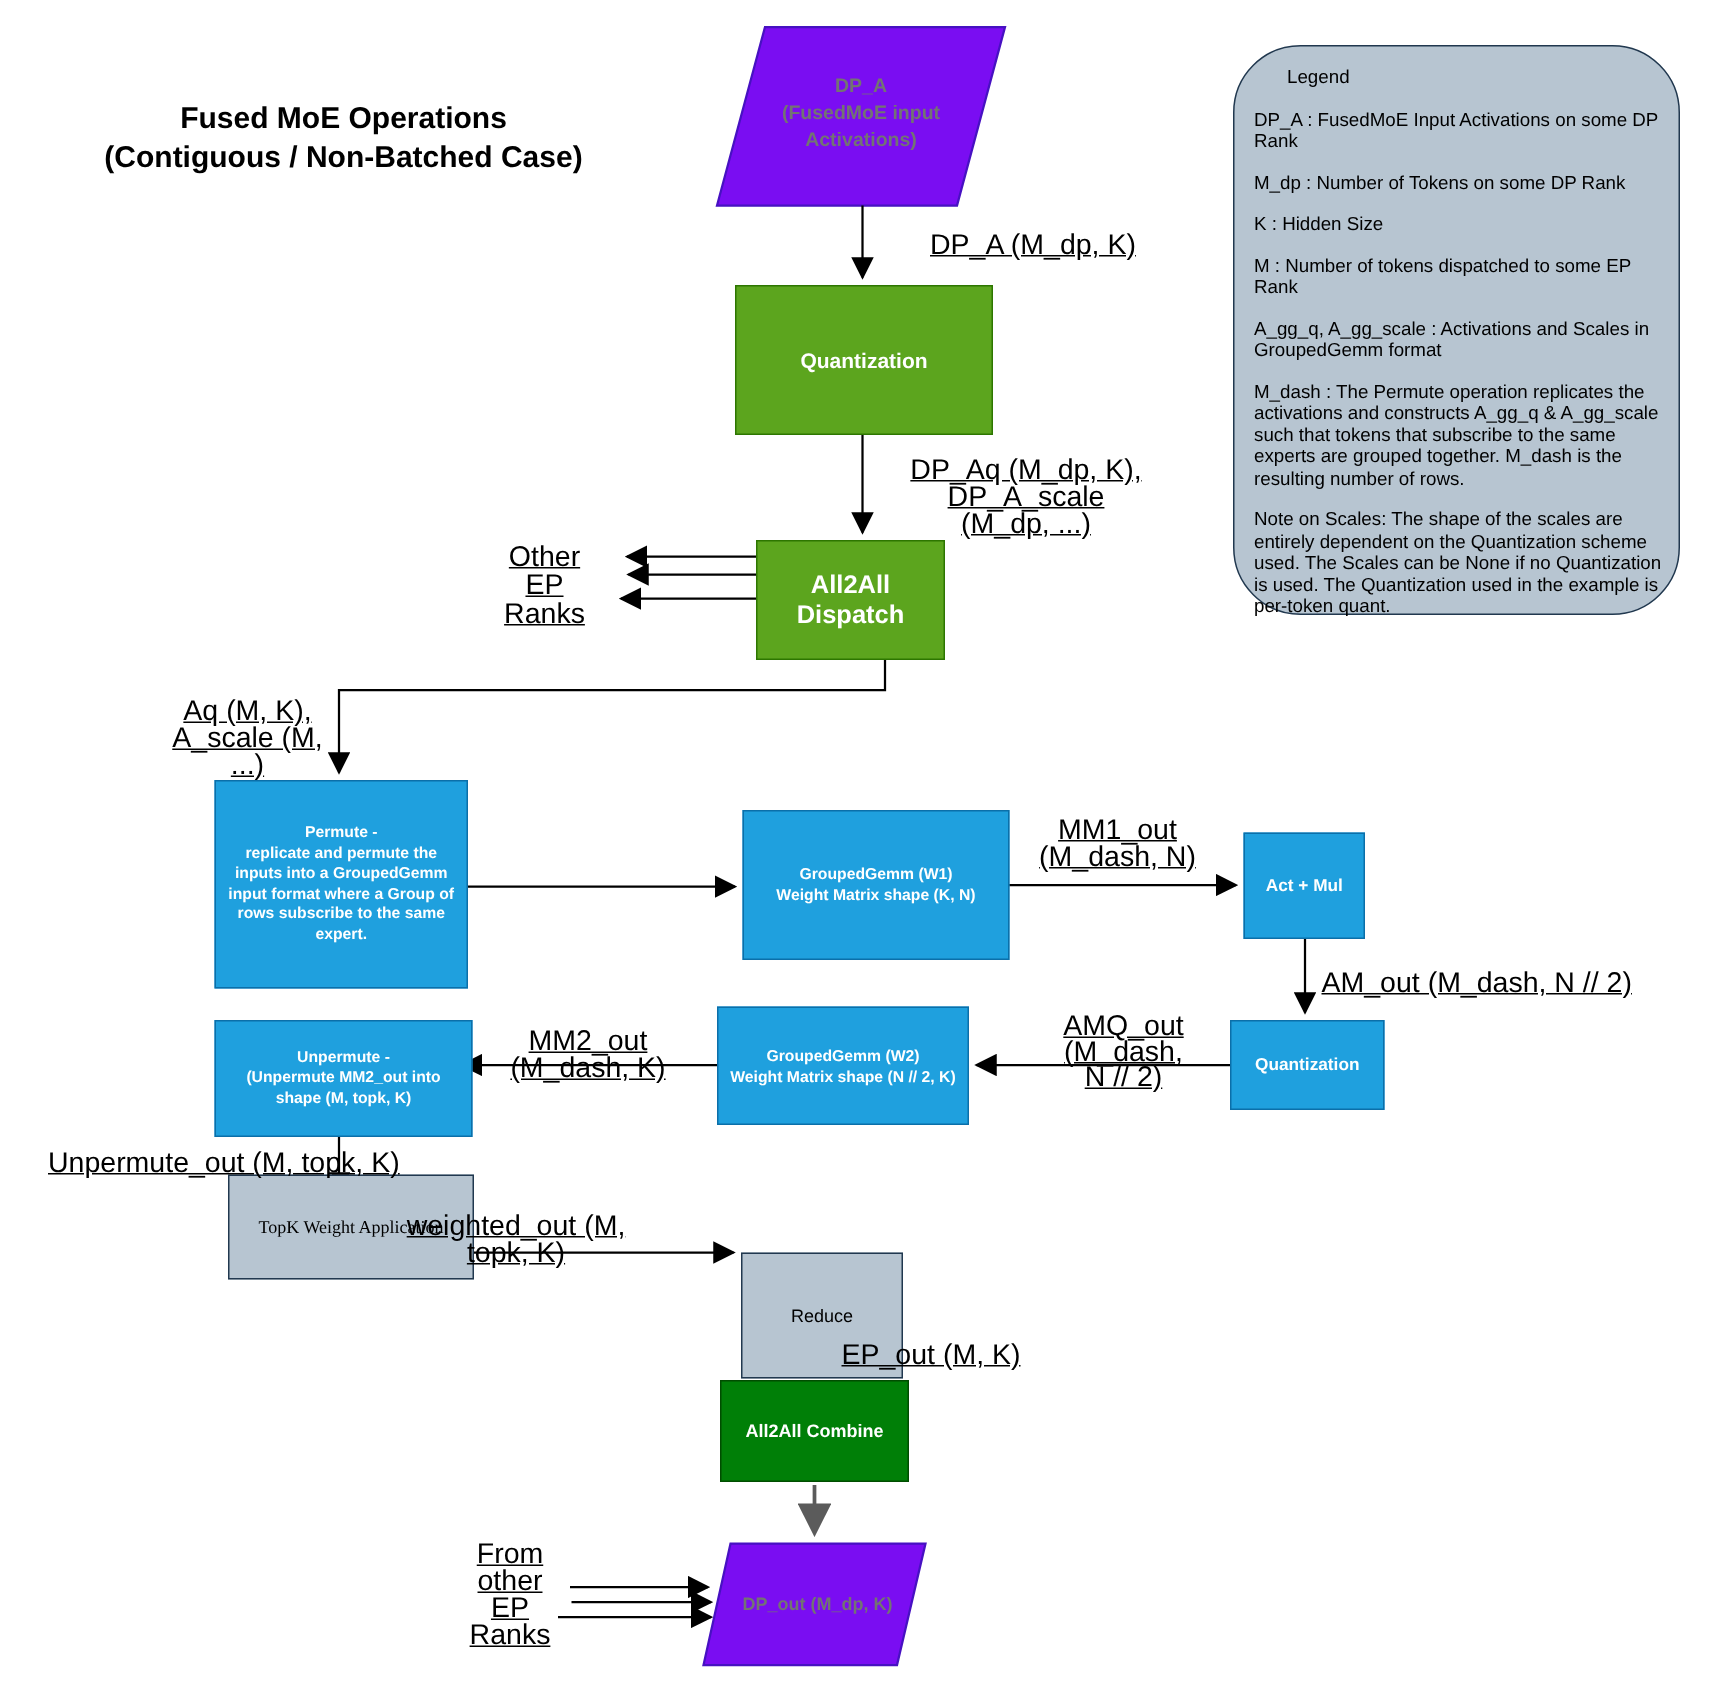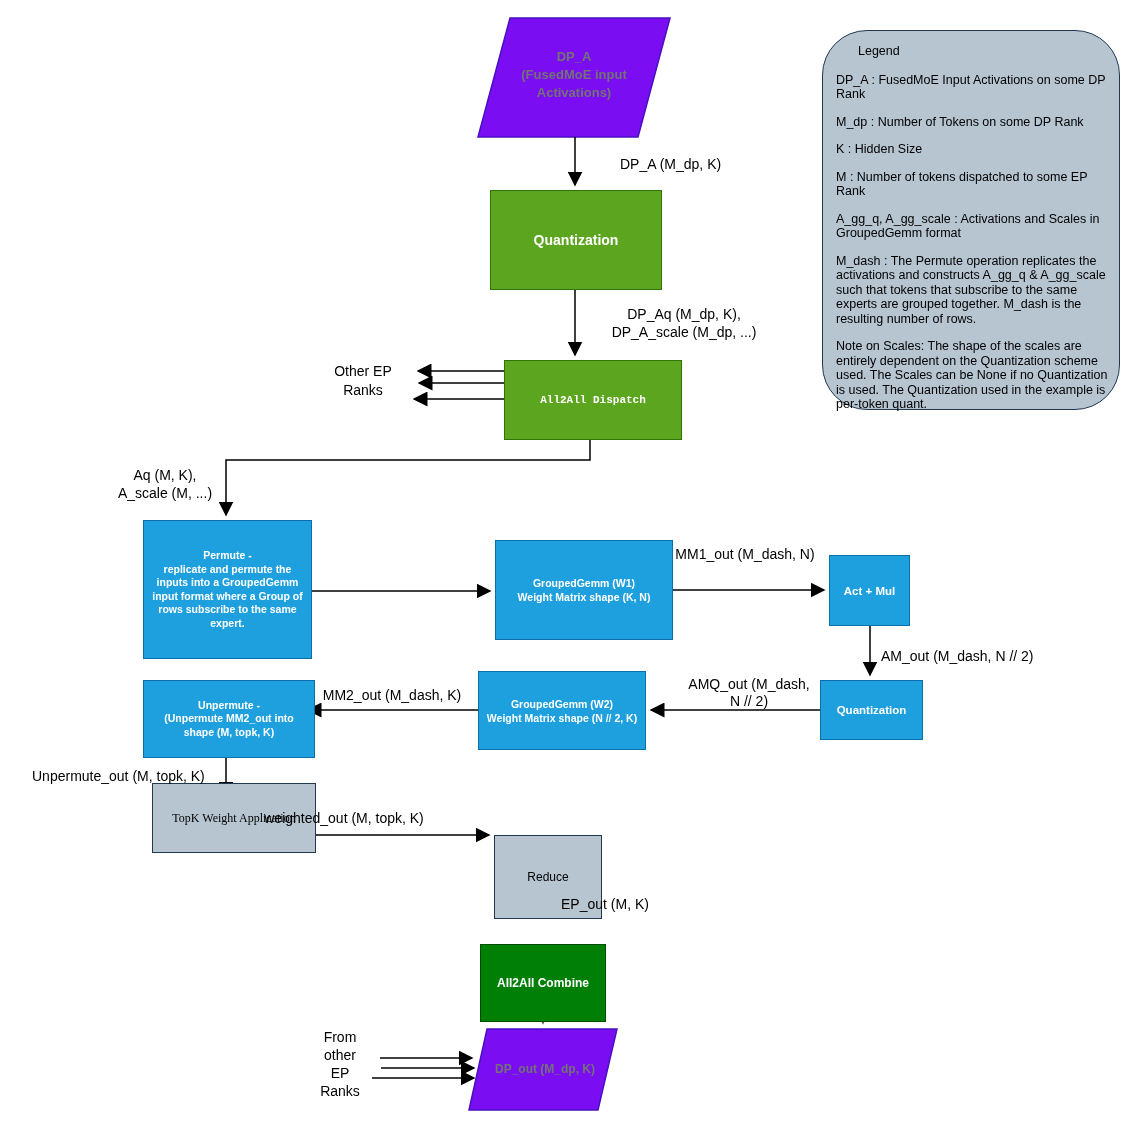--- a/index.html
+++ b/index.html
@@ -20,22 +20,23 @@
   }
   .green{background:#5CA51E;border:1px solid #2D7600;color:#fff;font-weight:bold;}
   .darkgreen{background:#007F07;border:1px solid #004D00;color:#fff;font-weight:bold;}
   .blue{background:#1FA0DE;border:1px solid #0B6FA9;color:#fff;font-weight:bold;}
   .grayb{background:#B7C5D1;border:1px solid #21384F;color:#000;}
   .ptext{
     position:absolute;z-index:3;color:#737373;font-weight:bold;
     text-align:center;white-space:pre-line;
   }
   .elabel{
-    position:absolute;z-index:3;font-size:14px;line-height:18px;
+    position:absolute;z-index:3;font-size:19px;line-height:18px;
     white-space:pre-line;
+    text-decoration:underline;
   }
   .center{text-align:center;}
   #title{
     position:absolute;left:54px;top:66px;width:350px;z-index:3;
     font-size:20px;font-weight:bold;line-height:26px;text-align:center;
   }
   #legend{
     position:absolute;left:822px;top:30px;width:298px;height:380px;z-index:2;
     background:#B7C5D1;border:1.5px solid #21384F;border-radius:45px;
     box-sizing:border-box;padding:13px 10px 0 13px;
@@ -80,24 +81,26 @@
       <path d="M381,1068 L474,1068" marker-end="url(#arr)"></path>
       <path d="M372,1078 L474,1078" marker-end="url(#arr)"></path>
     </g>
 
     <g stroke="#5B5B5B" stroke-width="2.5" fill="none">
       <path d="M547,877 L547,912" marker-end="url(#arrg)"></path>
       <path d="M543,990 L543,1021" marker-end="url(#arrg)"></path>
     </g>
   </svg>
 
+  <div id="title" style="white-space:pre-line;">Fused MoE Operations
+(Contiguous / Non-Batched Case)</div>
 
   <div class="node green" style="left:490px;top:190px;width:172px;height:100px;font-size:14px;">Quantization</div>
 
-  <div class="node green" style="left:504px;top:360px;width:178px;height:80px;font-size:11px;font-family:Liberation Mono, monospace;">All2All Dispatch</div>
+  <div class="node green" style="left:504px;top:360px;width:126px;height:80px;font-size:17px;">All2All Dispatch</div>
 
   <div class="node blue" style="left:143px;top:520px;width:169px;height:139px;font-size:10.5px;line-height:13.5px;">Permute -
 replicate and permute the
 inputs into a GroupedGemm
 input format where a Group of
 rows subscribe to the same
 expert.</div>
 
   <div class="node blue" style="left:495px;top:540px;width:178px;height:100px;font-size:10.5px;line-height:14px;">GroupedGemm (W1)
 Weight Matrix shape (K, N)</div>
@@ -110,21 +113,21 @@
 Weight Matrix shape (N // 2, K)</div>
 
   <div class="node blue" style="left:143px;top:680px;width:172px;height:78px;font-size:10.5px;line-height:13.5px;">Unpermute -
 (Unpermute MM2_out  into
 shape (M, topk, K)</div>
 
   <div class="node grayb" style="left:152px;top:783px;width:164px;height:70px;font-size:12px;font-family:Liberation Serif, serif;">TopK Weight Application</div>
 
   <div class="node grayb" style="left:494px;top:835px;width:108px;height:84px;font-size:12px;text-align:center;">Reduce</div>
 
-  <div class="node darkgreen" style="left:480px;top:944px;width:126px;height:78px;font-size:12px;">All2All Combine</div>
+  <div class="node darkgreen" style="left:480px;top:920px;width:126px;height:68px;font-size:12px;">All2All Combine</div>
 
   <div class="ptext" style="left:488px;top:48px;width:172px;font-size:13px;line-height:18px;">DP_A
 (FusedMoE input
 Activations)</div>
 
   <div class="ptext" style="left:485px;top:1062px;width:120px;font-size:12px;">DP_out (M_dp, K)</div>
 
   <div class="elabel" style="left:620px;top:155px;">DP_A (M_dp, K)</div>
 
   <div class="elabel center" style="left:600px;top:305px;width:168px;">DP_Aq (M_dp, K),

